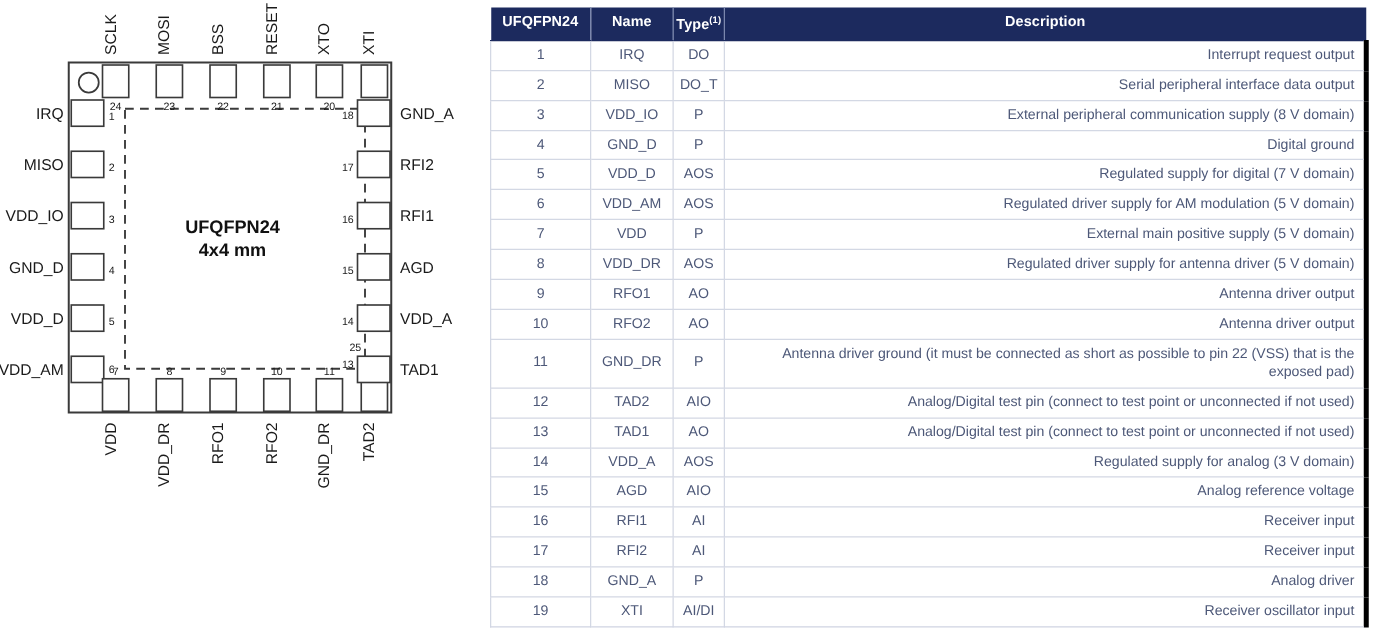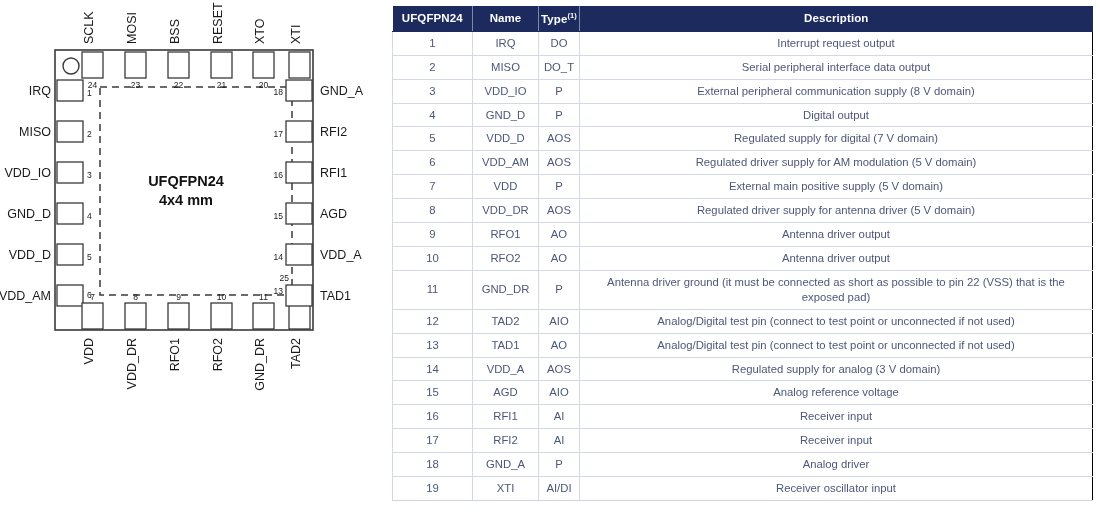--- a/index.html
+++ b/index.html
@@ -115,24 +115,24 @@
   table.pin-table tbody tr td:first-child {
     border-left: 1px solid #d3d8e4;
   }
   table.pin-table tbody td.col-pin,
   table.pin-table tbody td.col-name,
   table.pin-table tbody td.col-type {
     text-align: center;
     white-space: nowrap;
   }
   table.pin-table tbody td.col-desc {
-    text-align: center;
+    text-align: right;
     padding-left: 7px;
     padding-right: 7px;
-    border-right: 1px solid #000000;
+    border-right: 4px solid #000000;
     margin-left: 32px;
   }
   table.pin-table tbody tr:last-child td {
     border-bottom: 1px solid #cfd4e2;
   }
 </style>
 </head>
 <body>
 
 <div id="pinout-diagram">
@@ -290,21 +290,21 @@
         <tr>
           <td class="col-pin">3</td>
           <td class="col-name">VDD_IO</td>
           <td class="col-type">P</td>
           <td class="col-desc">External peripheral communication supply (8 V domain)</td>
         </tr>
         <tr>
           <td class="col-pin">4</td>
           <td class="col-name">GND_D</td>
           <td class="col-type">P</td>
-          <td class="col-desc">Digital output</td>
+          <td class="col-desc">Digital ground</td>
         </tr>
         <tr>
           <td class="col-pin">5</td>
           <td class="col-name">VDD_D</td>
           <td class="col-type">AOS</td>
           <td class="col-desc">Regulated supply for digital (7 V domain)</td>
         </tr>
         <tr>
           <td class="col-pin">6</td>
           <td class="col-name">VDD_AM</td>

